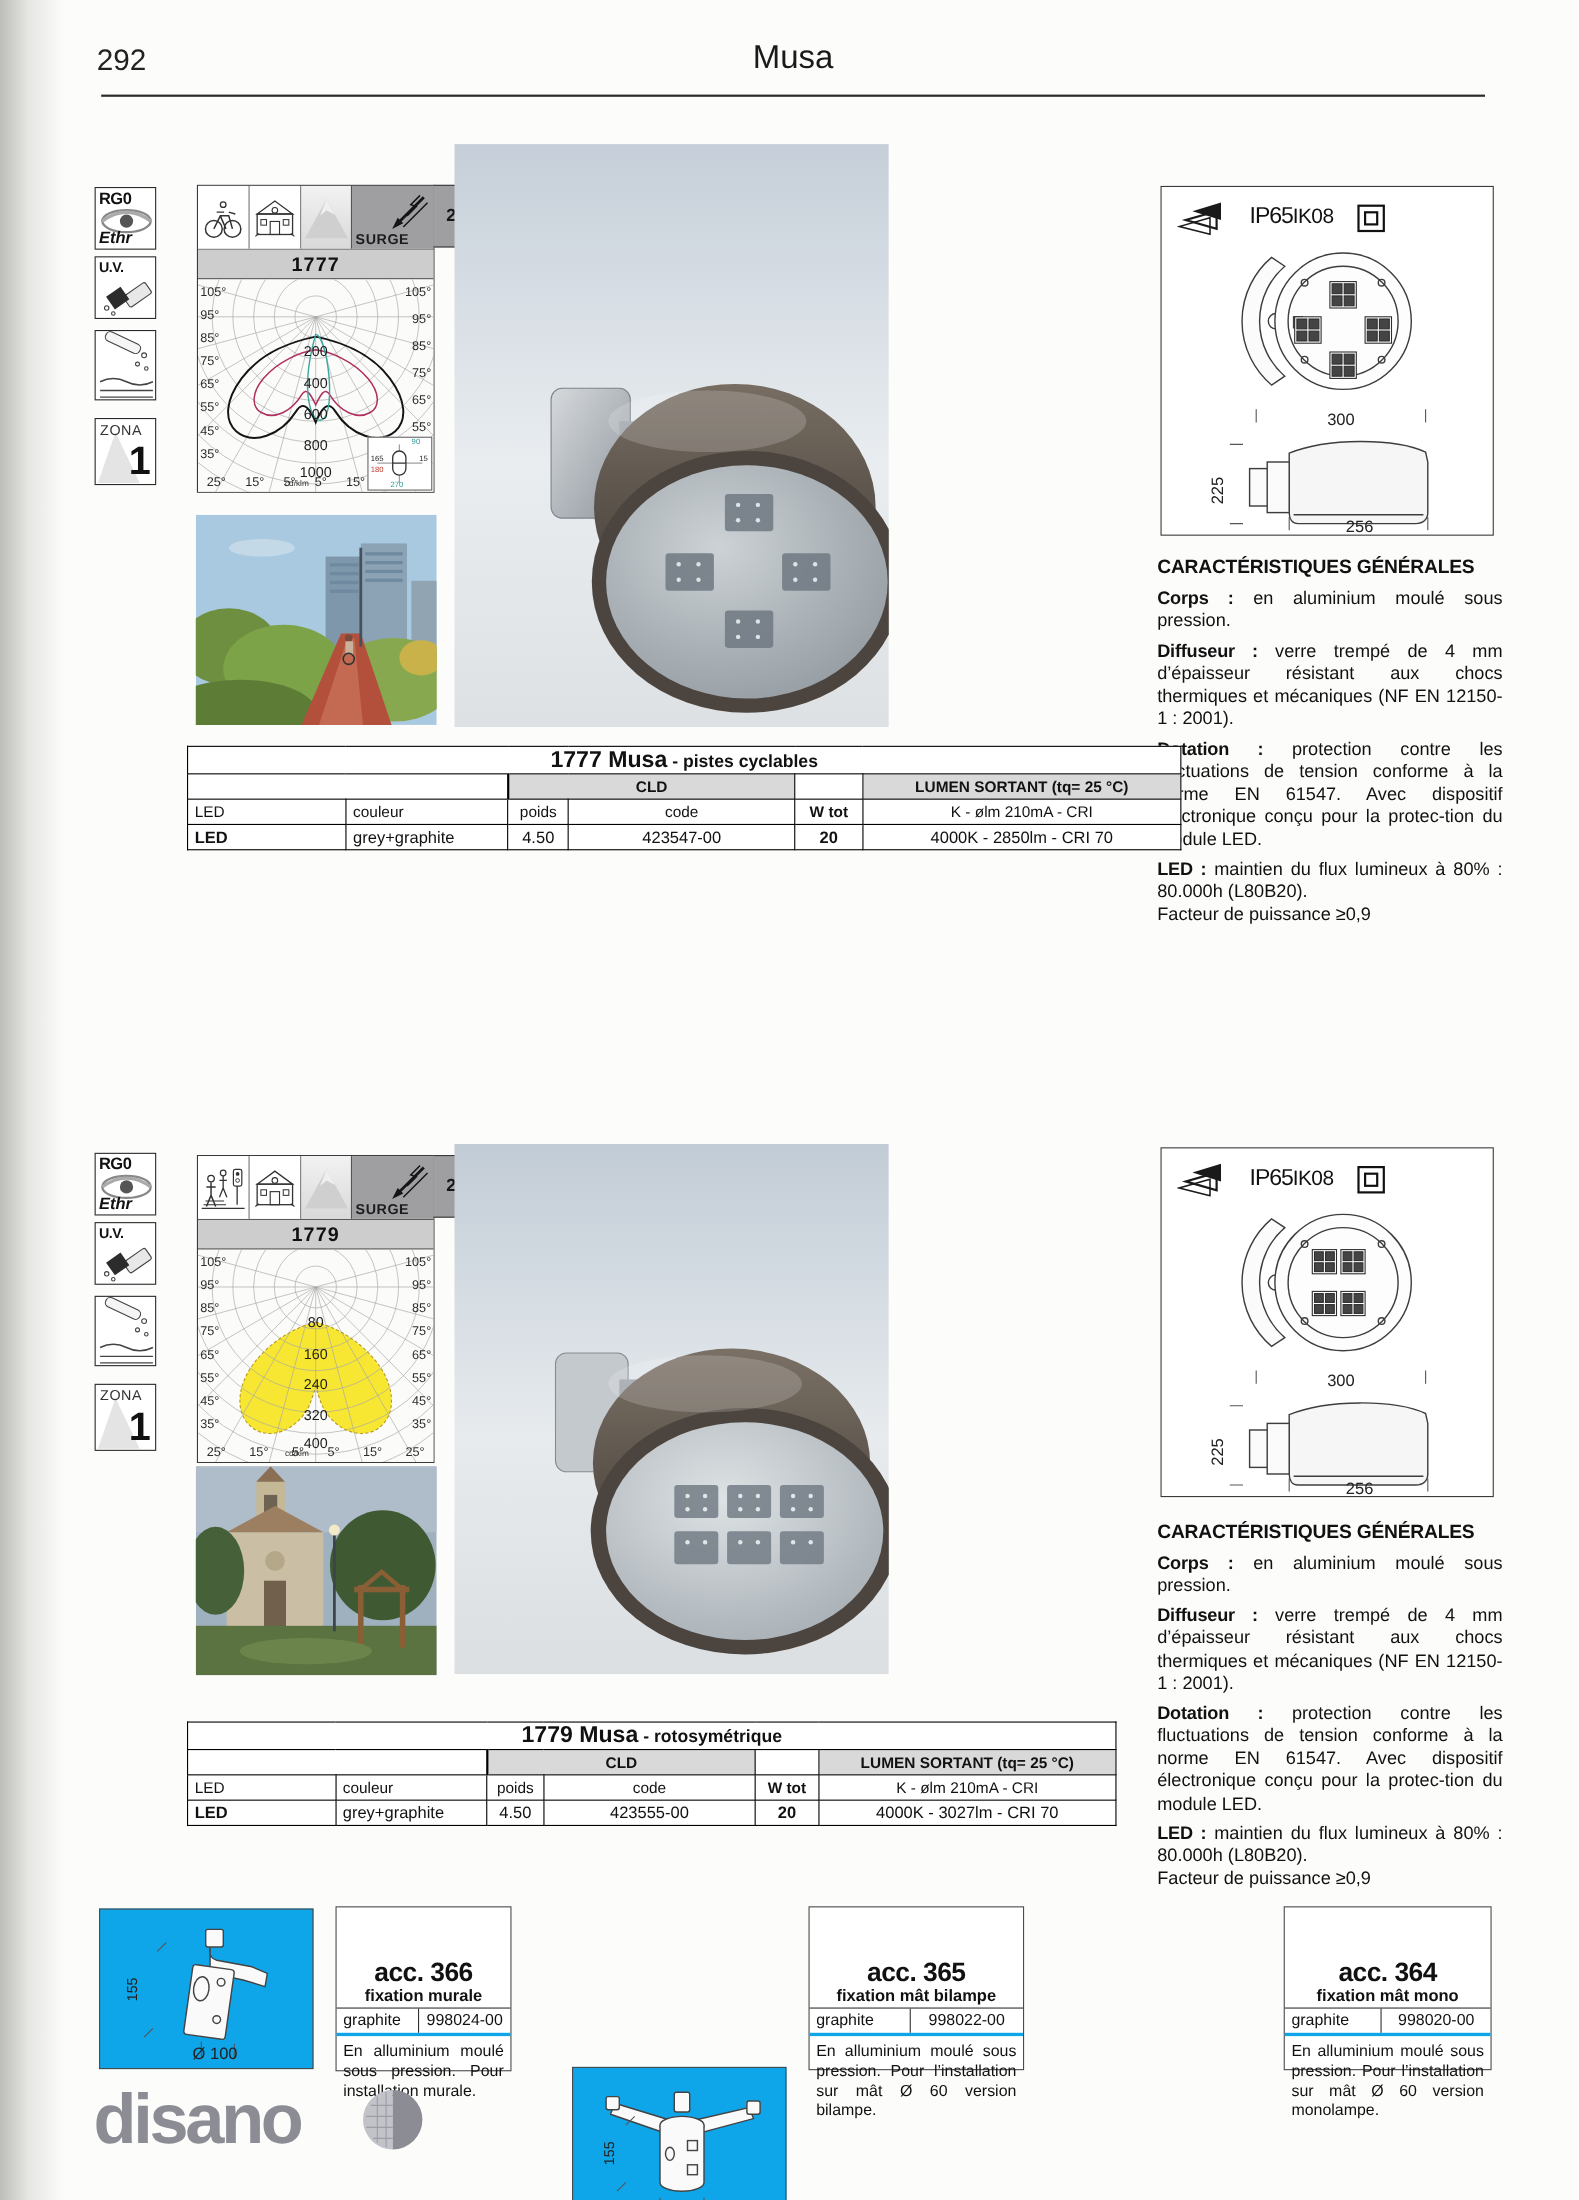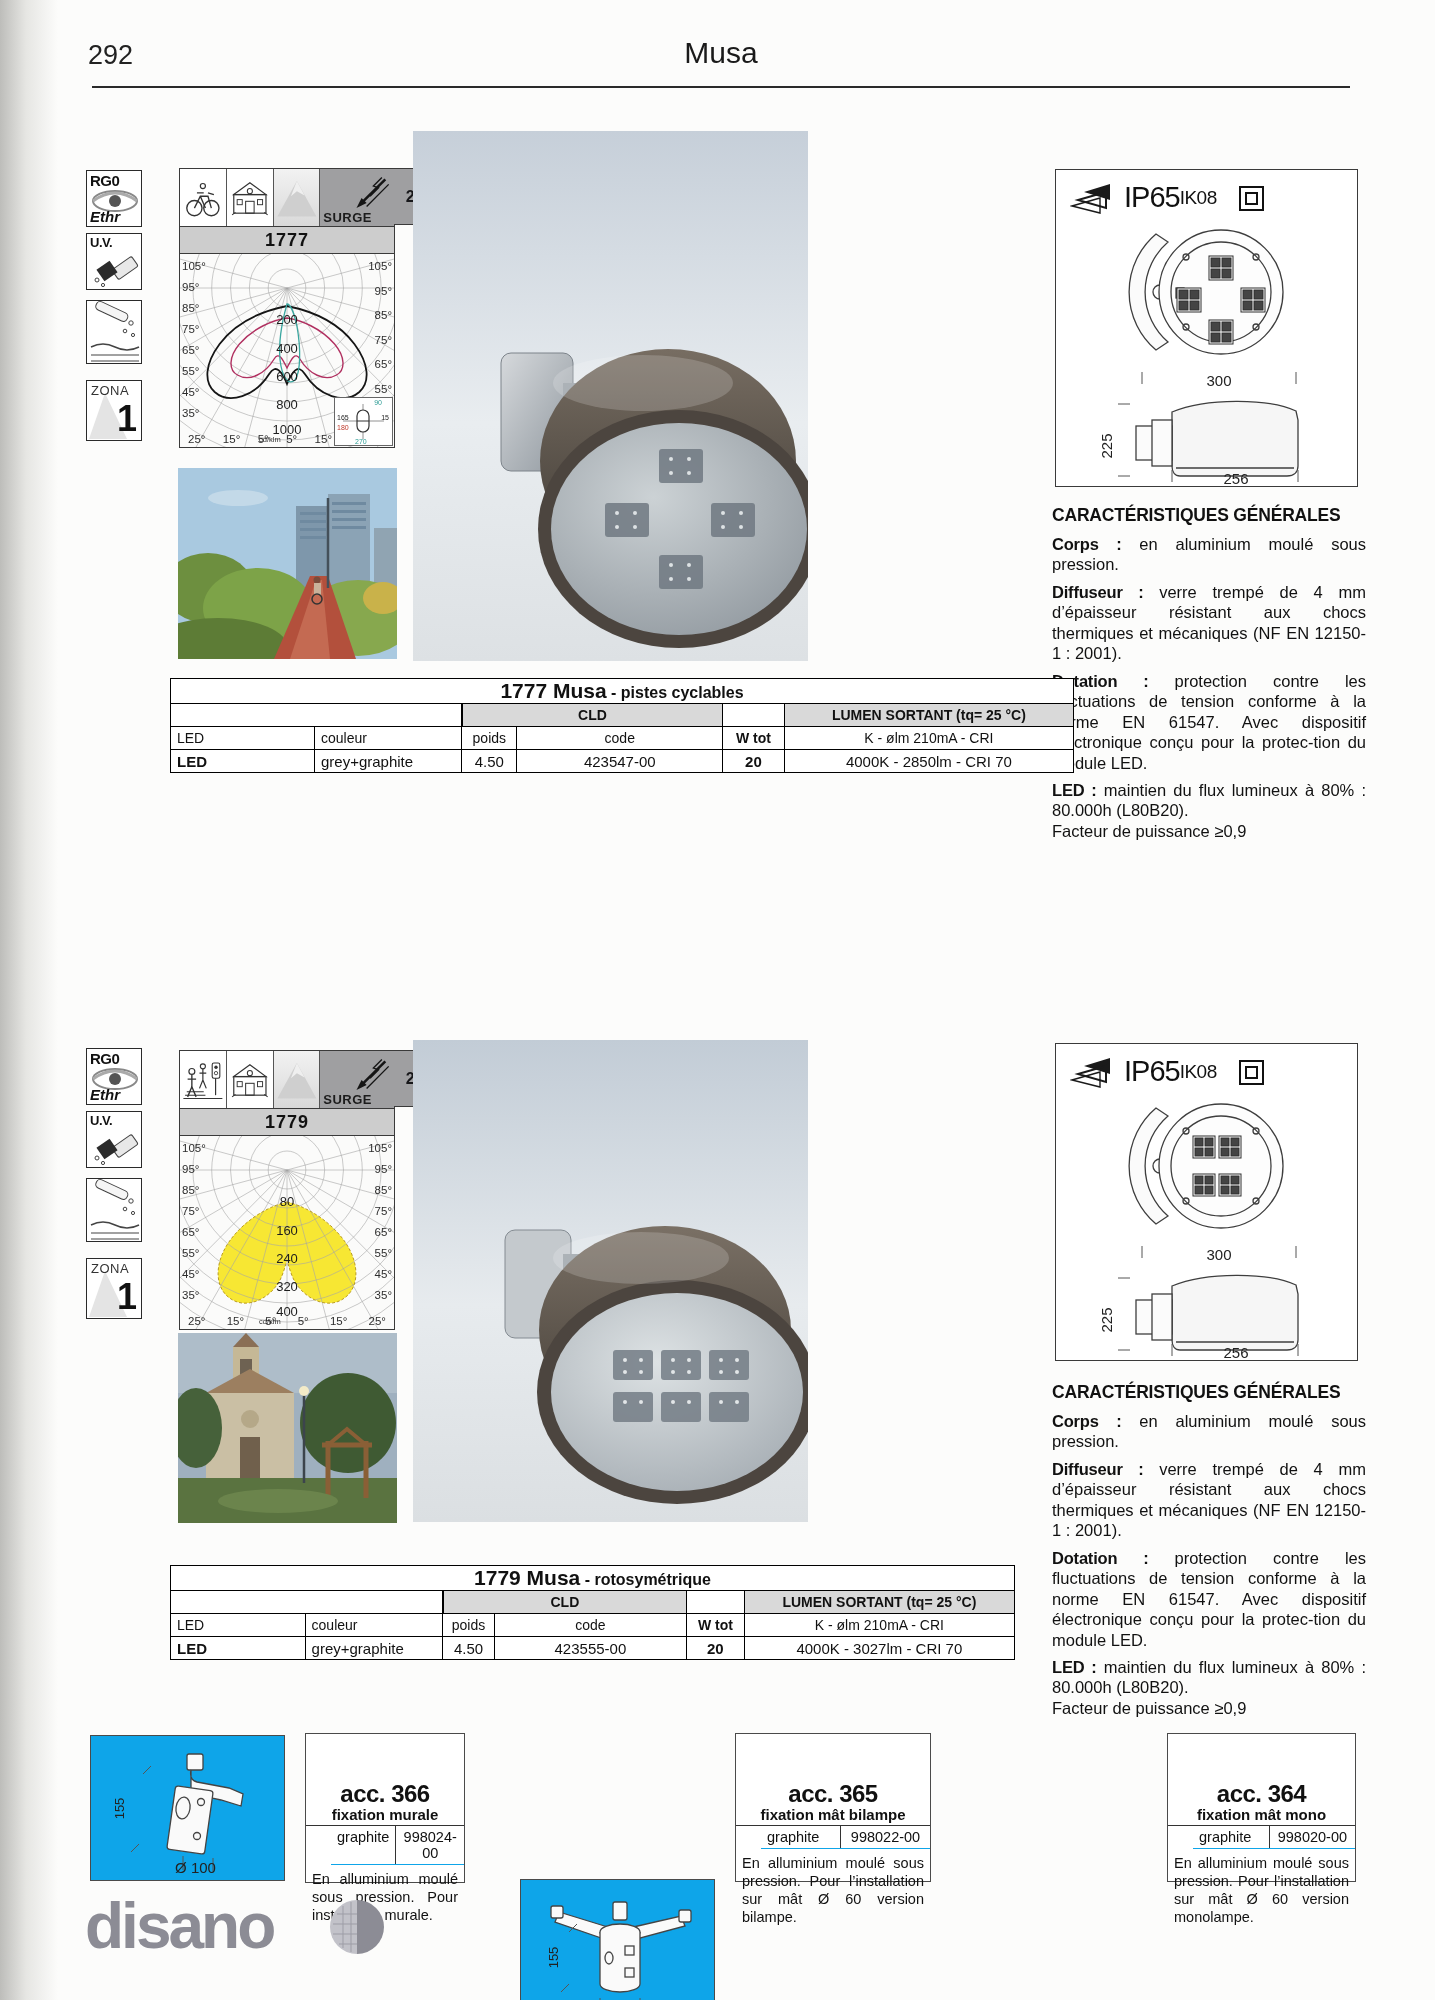--- a/index.html
+++ b/index.html
@@ -65,39 +65,39 @@
   .tbl-title{font-size:21px;font-weight:bold;}
   .tbl-sub{font-size:16px;font-weight:bold;}
   td.grey{background:#d9d9d9;text-align:center;font-weight:bold;}
   td.c{text-align:center;}
   td.thick{border-left:2px solid #000;}
   td.b{font-weight:bold;}
 
   
   .ip-box{border:1.2px solid #3a3a3a;background:#fff;box-sizing:border-box;}
   .ip-row{position:absolute;left:14px;top:12px;display:flex;align-items:flex-start;}
-  .ip-main{font-size:29px;color:#111;letter-spacing:-1px;margin-left:12px;line-height:30px;}
+  .ip-main{font-size:21px;color:#111;letter-spacing:-1px;margin-left:24px;line-height:30px;}
   .ik-main{font-size:19px;color:#111;line-height:32px;letter-spacing:-0.5px;}
   .classii{width:21px;height:21px;border:2px solid #111;margin-left:22px;margin-top:4px;
            display:flex;align-items:center;justify-content:center;}
   .classii .inner{width:9px;height:9px;border:2px solid #111;}
 
   
   .chars{width:314px;}
   .chars h3{margin:0 0 8px 0;font-size:17.5px;letter-spacing:-0.2px;}
   .chars p{margin:0 0 7px 0;font-size:16.5px;line-height:1.24;text-align:justify;}
   .chars p b{letter-spacing:-0.2px;}
 
   
   .acc-draw{border:1.2px solid #4a4a4a;background:#0ea5e9;box-sizing:border-box;position:relative;}
   .acc-card{border:1.2px solid #4a4a4a;background:#fff;box-sizing:border-box;font-size:14.5px;}
   .acc-head{text-align:center;border-bottom:1px solid #333;padding:3px 2px 2px 2px;margin-top:44px;}
   .acc-name{font-size:24px;font-weight:bold;line-height:25px;letter-spacing:-0.5px;}
   .acc-sub{font-size:15px;font-weight:bold;line-height:17px;}
-  .acc-coderow{display:flex;border-bottom:1px solid #0ea5e9;margin-left:25px;}
+  .acc-coderow{display:flex;border-bottom:3px solid #0ea5e9;}
   .acc-coderow .fc{flex:1;padding:3px 6px;border-right:1px solid #333;}
   .acc-coderow .cc{flex:1.15;padding:3px 6px;text-align:center;}
   .acc-desc{padding:5px 6px;line-height:1.25;text-align:justify;}
   .dim-v{position:absolute;transform:rotate(-90deg);transform-origin:center;font-size:13px;color:#222;}
   .dim-b{position:absolute;font-size:15px;color:#222;text-align:center;width:100%;}
 
   .brand svg text{letter-spacing:-3px;}
 </style>
 </head>
 <body>

